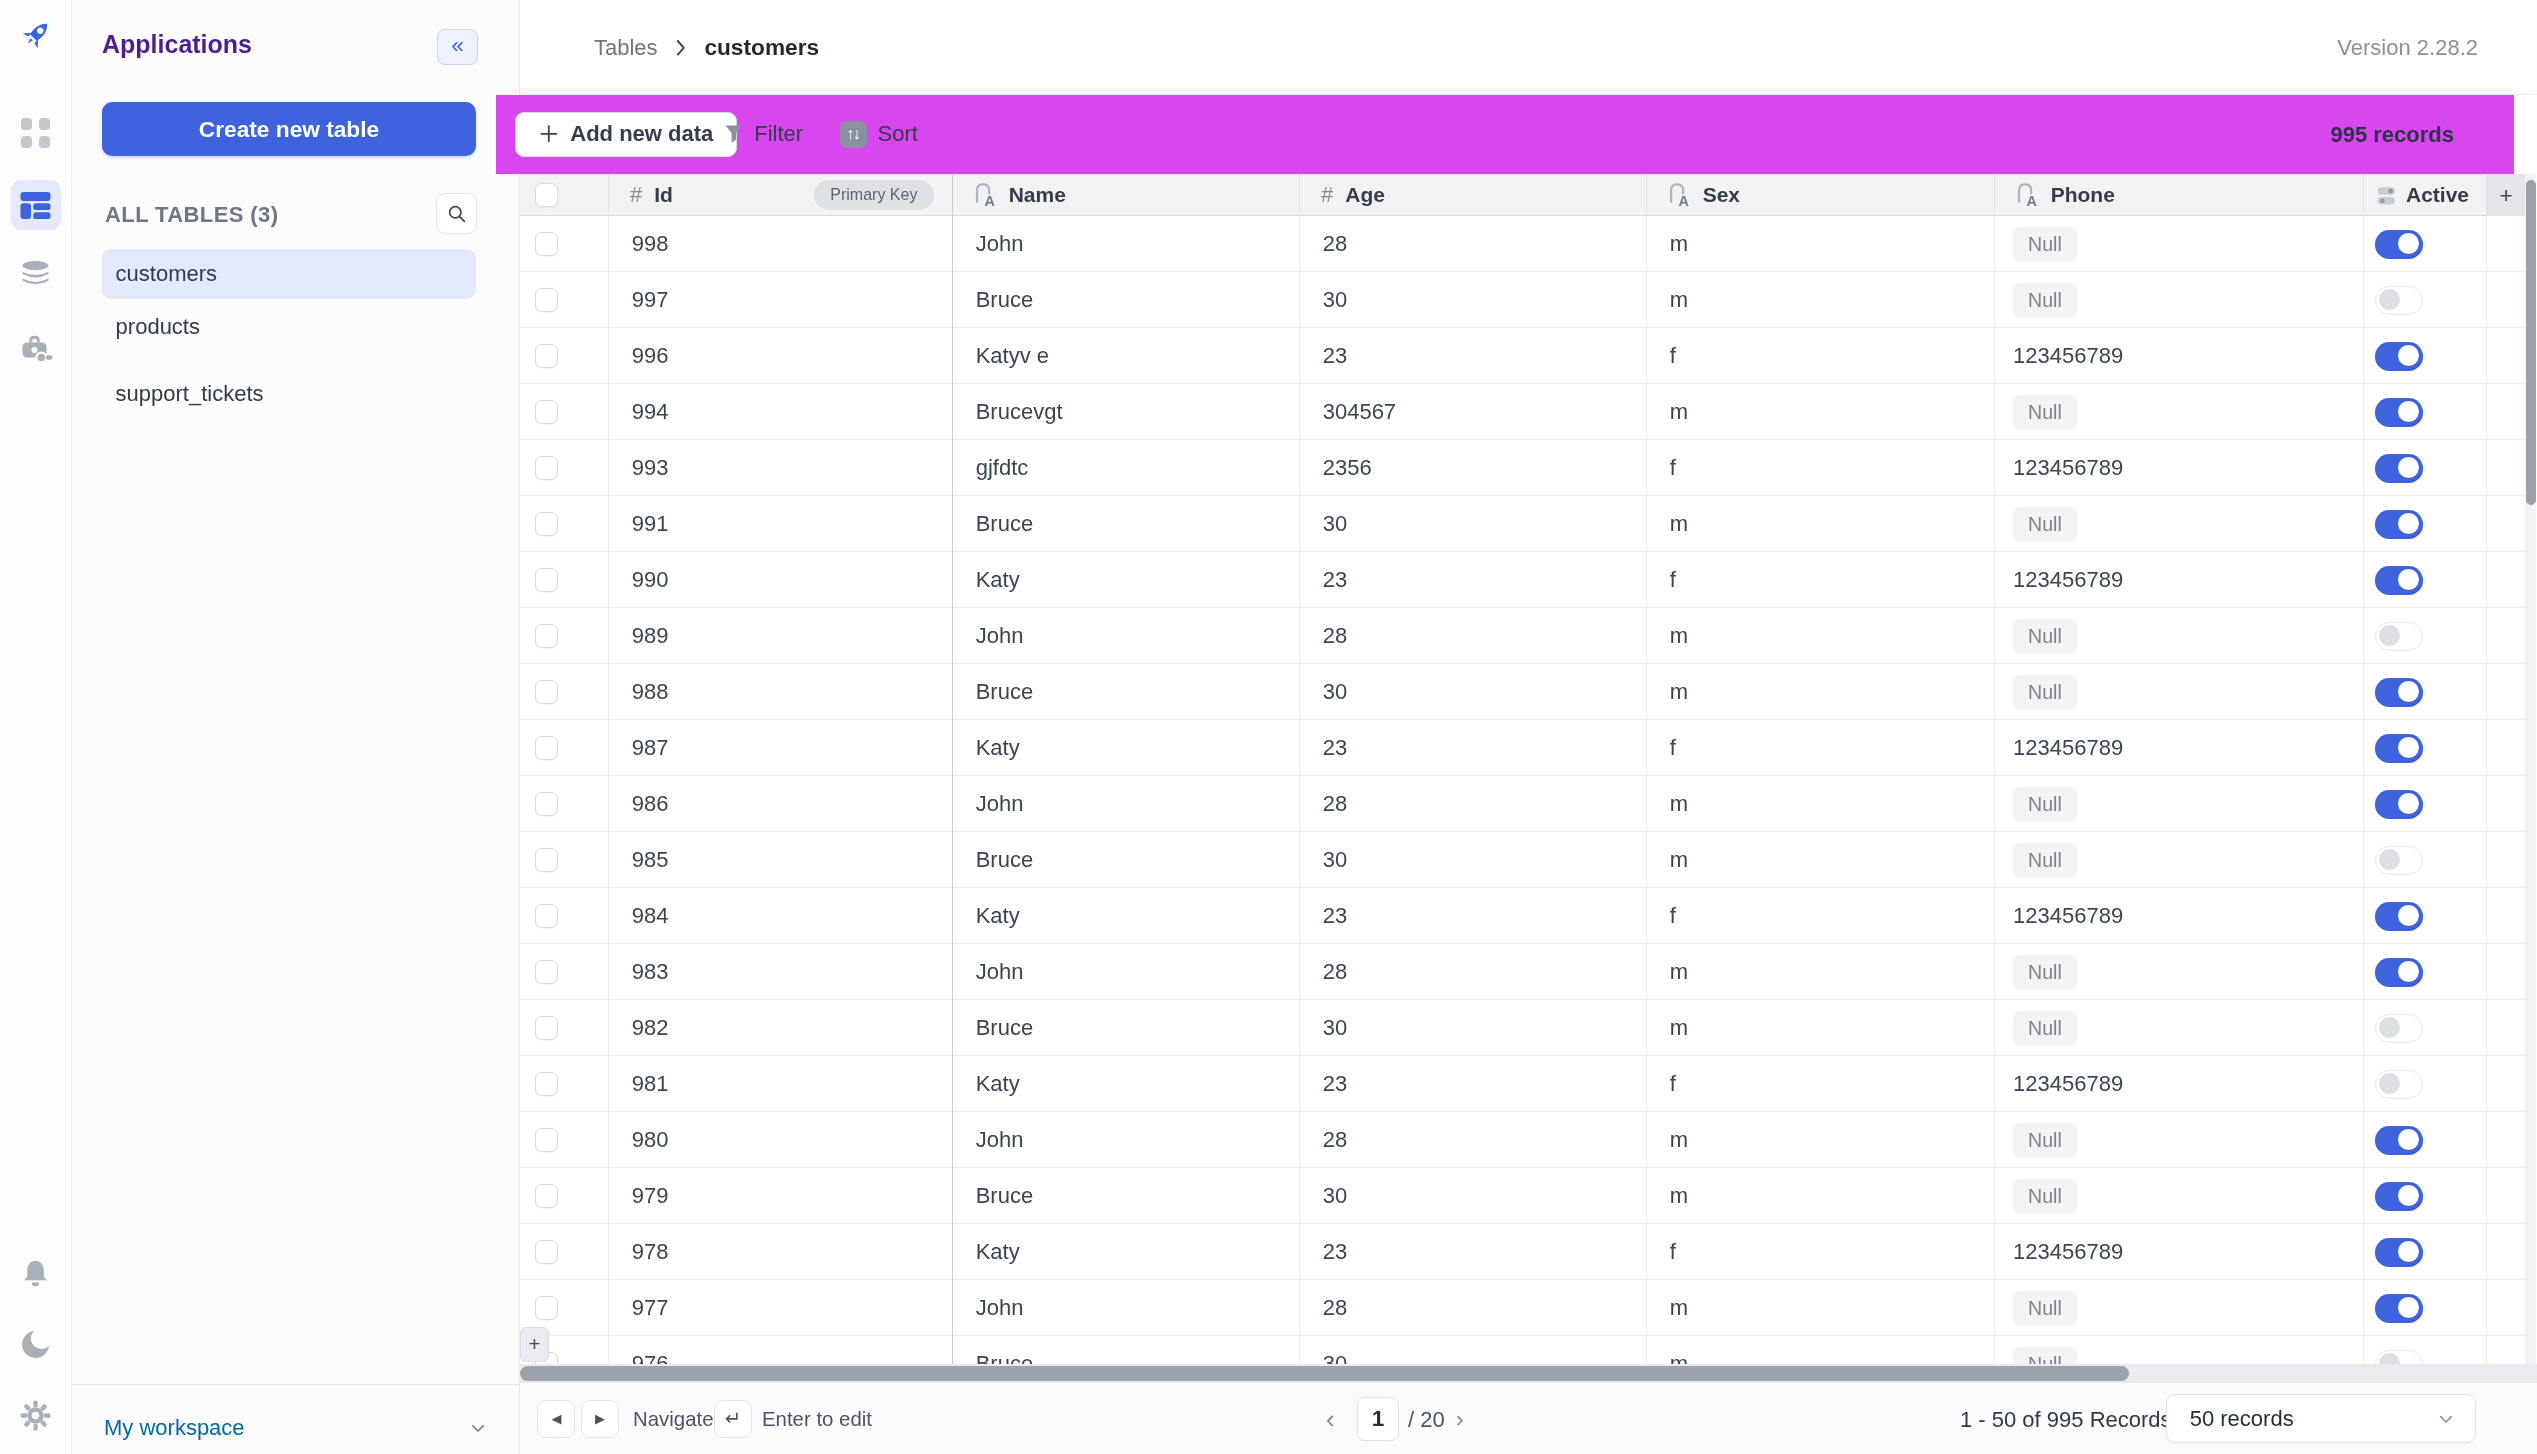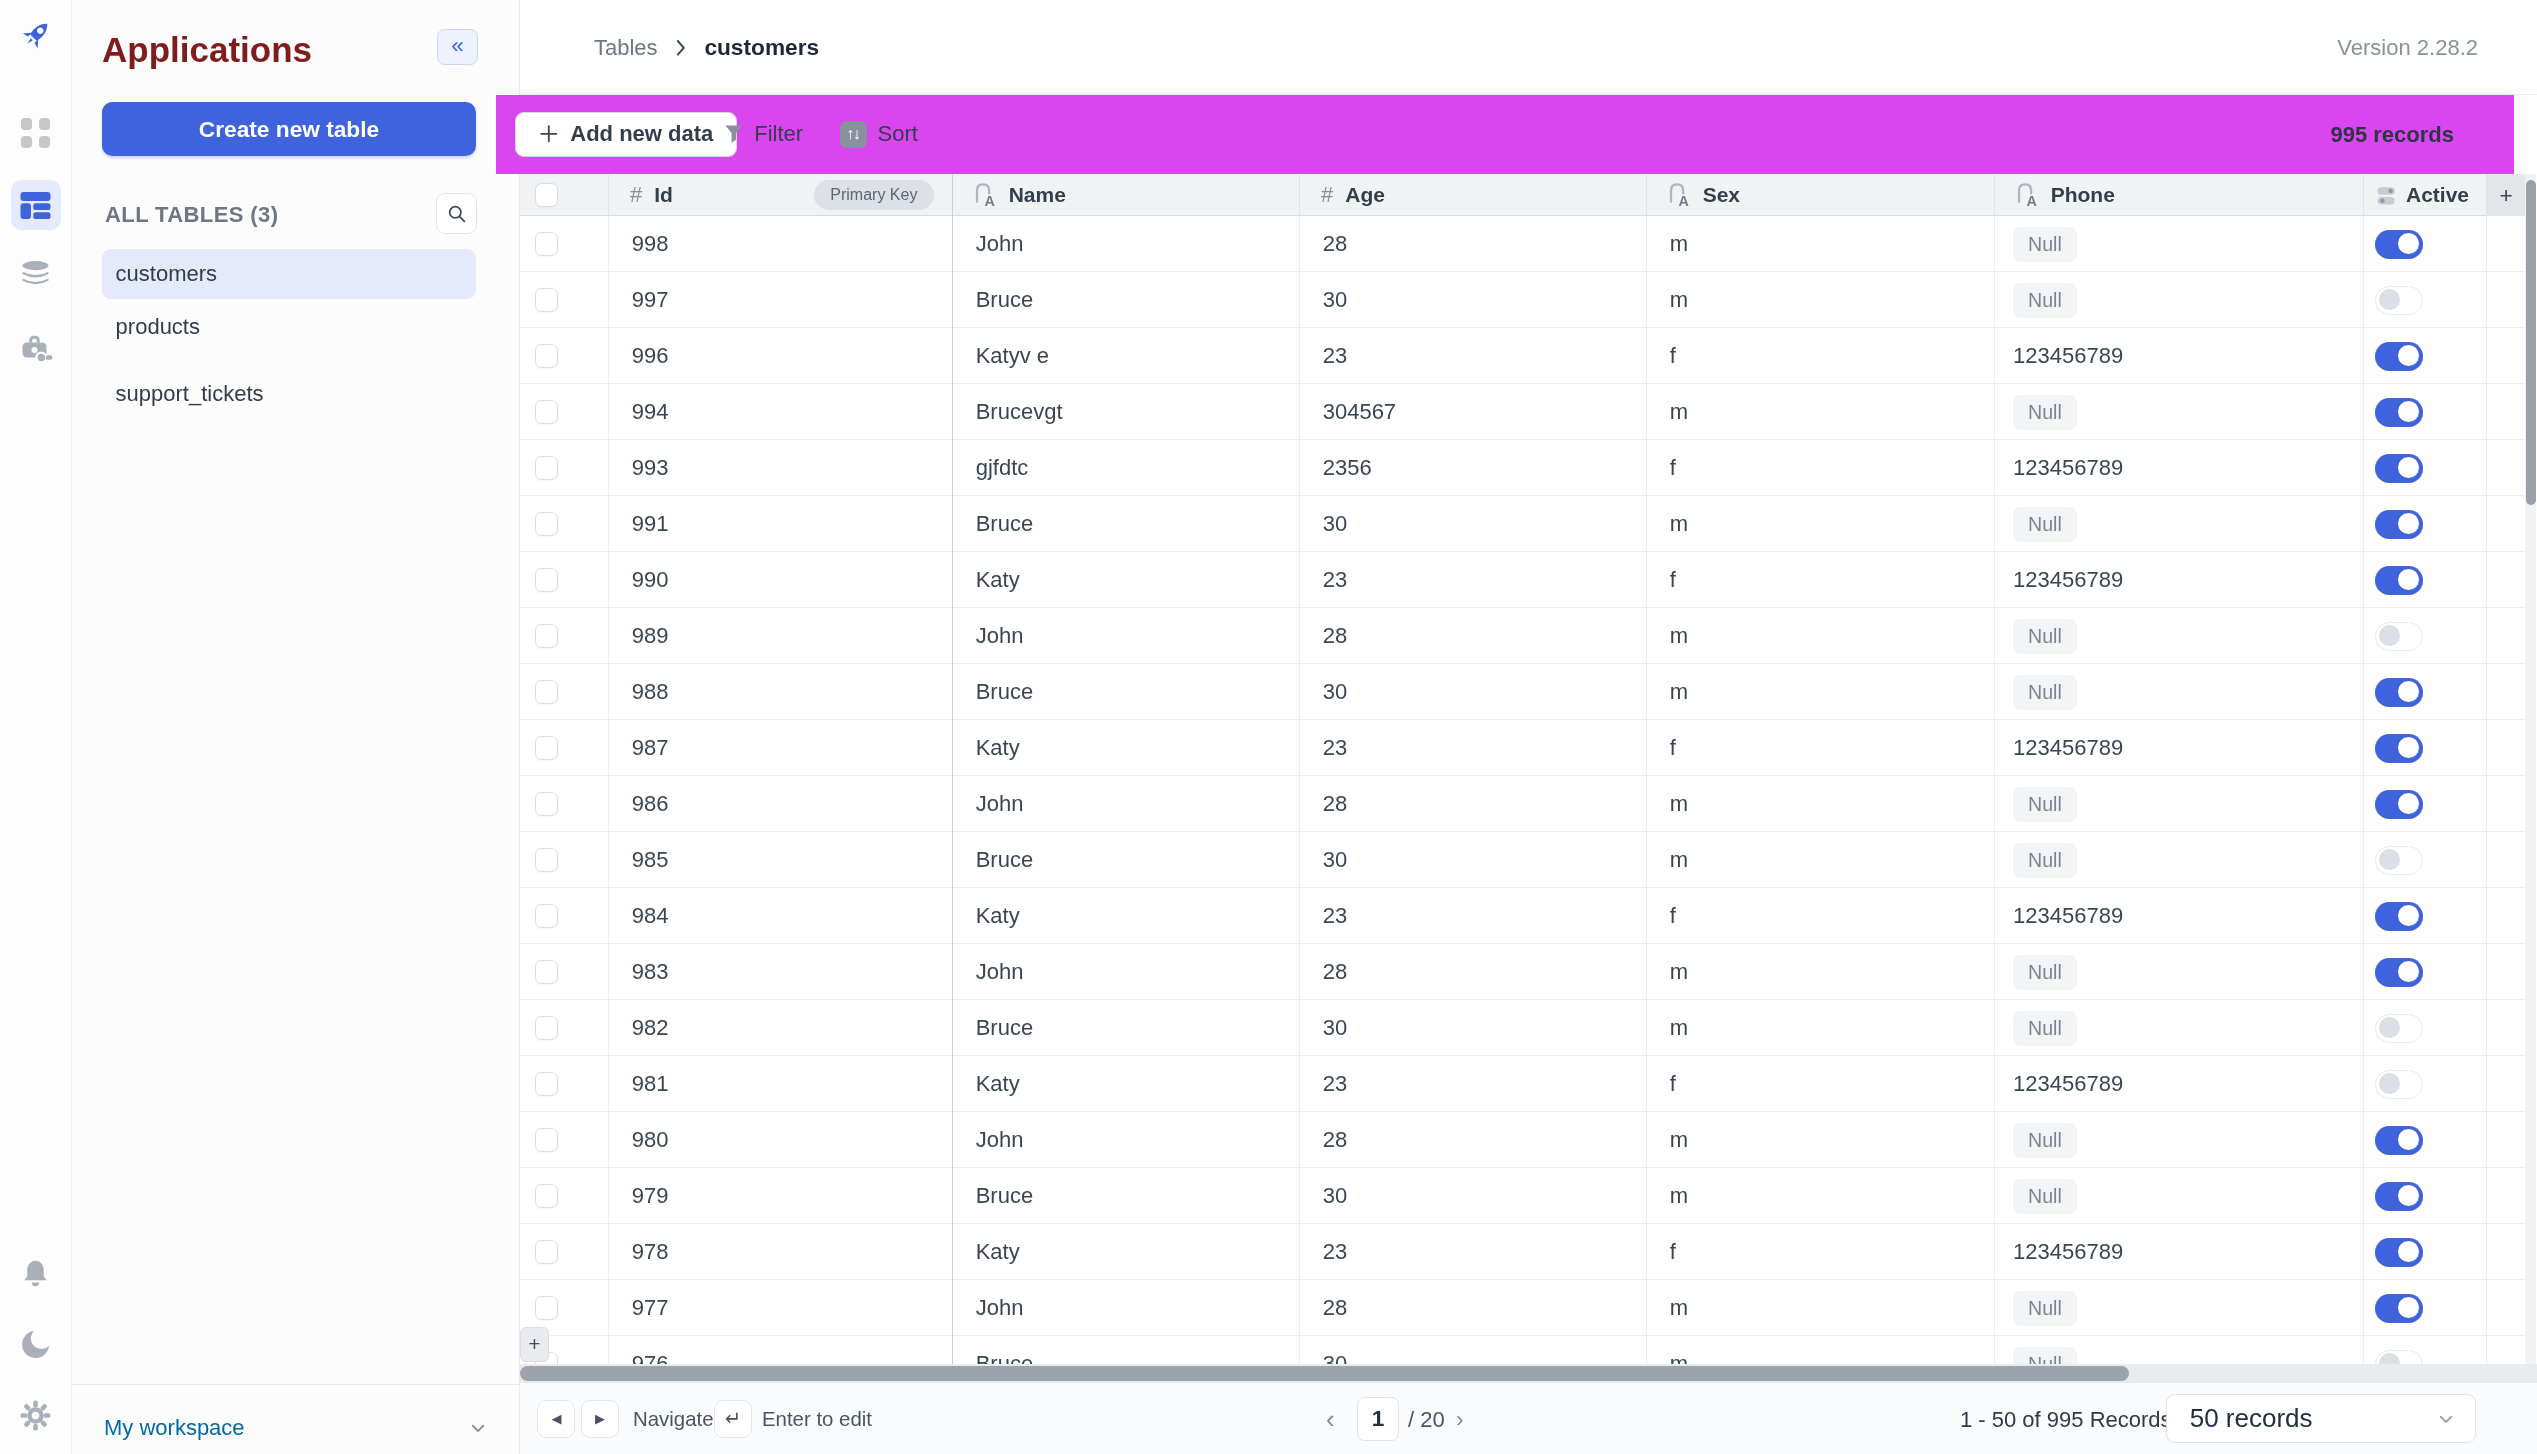--- a/index.html
+++ b/index.html
@@ -24,21 +24,21 @@
 
   
   #rail{left:0;top:0;width:72px;height:1455px;background:#FDFDFE;border-right:0.8px solid #EEEFF2;}
   .rail-btn{position:absolute;left:10.6px;width:50px;height:50px;display:flex;align-items:center;justify-content:center;border-radius:10.6px;}
   .rail-btn.active{background:var(--accent-soft);}
   .dots{display:grid;grid-template-columns:11.3px 11.3px;grid-gap:6.8px;}
   .dots i{width:11.3px;height:11.3px;border-radius:3.8px;background:var(--icon-light);}
 
   
   #panel{left:72px;top:0;width:448px;height:1455px;background:#FCFCFD;border-right:0.8px solid var(--border);}
-  .panel-title{left:30px;top:30px;font-size:35px;font-weight:600;color:#7f1d1d;}
+  .panel-title{left:30px;top:30px;font-size:25px;font-weight:600;color:#4c1d95;}
   .collapse-btn{left:365px;top:29px;width:41px;height:36px;border:0.8px solid #CBD5F2;background:#EEF2FE;border-radius:7.6px;
     color:var(--accent);font-size:22.7px;display:flex;align-items:center;justify-content:center;padding-bottom:3px;}
   .create-btn{left:30px;top:102px;width:374px;height:54px;background:var(--accent);border-radius:10.6px;color:#fff;
     font-size:22.7px;font-weight:600;display:flex;align-items:center;justify-content:center;box-shadow:0 1.5px 3px rgba(62,99,221,.25);}
   .tables-heading{left:33px;top:202px;font-size:22px;font-weight:700;color:#6E7682;letter-spacing:0.4px;}
   .search-btn{left:364px;top:193px;width:41px;height:41px;border:0.8px solid #E3E5E9;background:#fff;border-radius:9px;
     display:flex;align-items:center;justify-content:center;}
   .table-item{left:30px;width:374px;height:50px;border-radius:9px;display:flex;align-items:center;padding-left:13.6px;font-size:22px;color:#313B4A;}
   .table-item.selected{background:var(--accent-soft);}
   .workspace{left:0;top:1384px;width:447px;height:86px;border-top:0.8px solid var(--border);display:flex;align-items:center;
@@ -103,21 +103,21 @@
   
   #footer{left:520px;top:1382px;width:2018px;height:73px;background:#FAFBFC;border-top:0.8px solid #E5E8EB;}
   .nav-btn{top:16.6px;width:38px;height:38px;border:0.8px solid #E3E5E9;background:#fff;border-radius:9px;
     display:flex;align-items:center;justify-content:center;font-size:13px;color:#4A5364;}
   .foot-label{top:0;height:73px;display:flex;align-items:center;font-size:20.4px;color:#4A5364;}
   .page-chevron{top:0;height:73px;display:flex;align-items:center;font-size:26px;color:#818996;}
   .page-box{left:837px;top:13.6px;width:42px;height:44px;border:0.8px solid #DFE2E7;background:#fff;border-radius:7.6px;
     display:flex;align-items:center;justify-content:center;font-size:22.7px;font-weight:600;color:#232E3E;}
   .range-label{top:0;height:73px;display:flex;align-items:center;font-size:22px;font-weight:500;color:#2F3947;}
   .page-size{left:1646px;top:11.3px;width:310px;height:49px;border:0.8px solid #E0E2E7;background:#fff;border-radius:9px;
-    display:flex;align-items:center;justify-content:space-between;padding:0 19.6px 0 22.7px;font-size:26px;color:#232E3E;}
+    display:flex;align-items:center;justify-content:space-between;padding:0 19.6px 0 22.7px;font-size:22px;color:#232E3E;}
 
   svg{display:block;}
   .fa-icon{display:flex;align-items:flex-end;}
 </style>
 </head>
 <body>
 
 <div id="stage">
 
   <div id="rail" class="abs">

